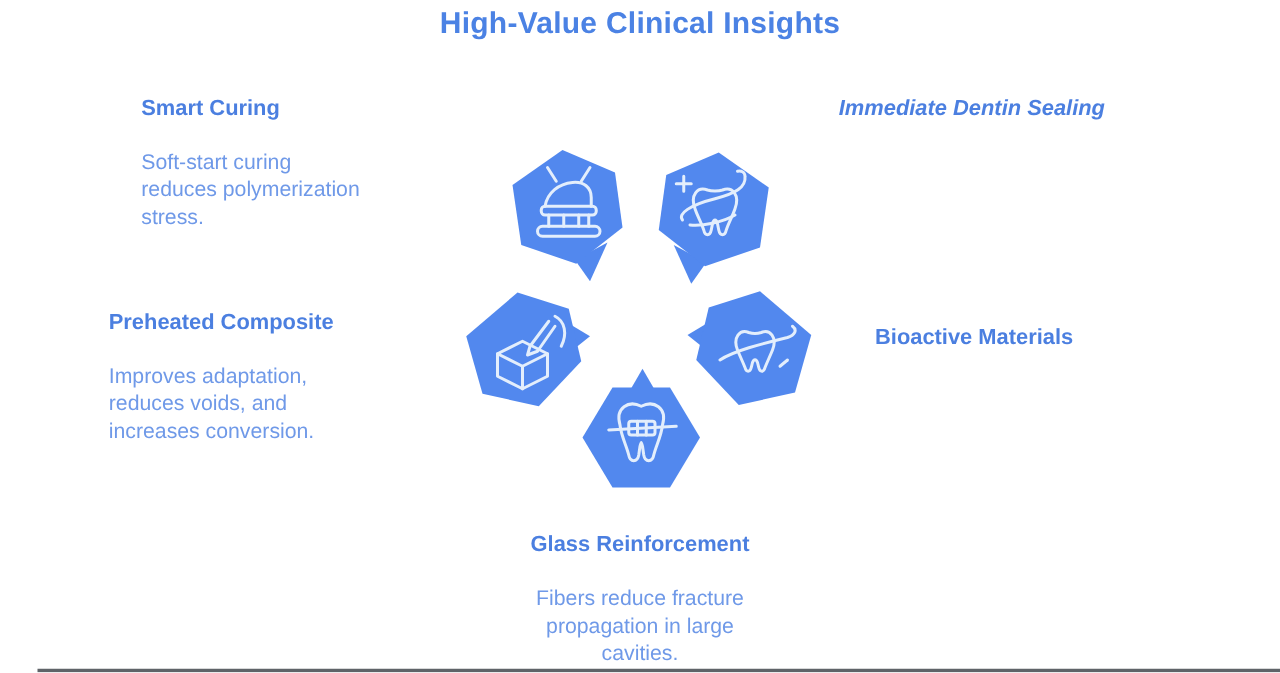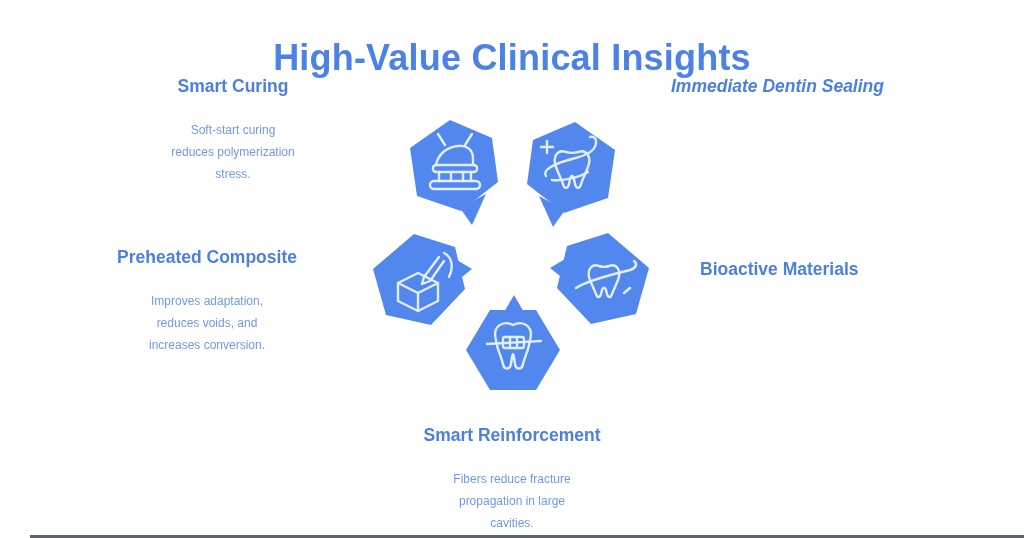--- a/index.html
+++ b/index.html
@@ -1,24 +1,24 @@
 <!DOCTYPE html>
 <html><head>
 <meta charset="utf-8">
 <style>
   html,body{margin:0;padding:0;background:#fff;}
   .canvas{position:relative;width:1024px;height:538px;background:#ffffff;overflow:hidden;
           font-family:"Liberation Sans",sans-serif;}
   .page-title{position:absolute;top:5px;left:0;width:100%;text-align:center;
-              font-size:36px;font-weight:700;color:#4b82e4;letter-spacing:.2px;margin-top:32px;}
+              font-size:24px;font-weight:700;color:#4b82e4;letter-spacing:.2px;}
   .block{position:absolute;}
   .insight-label{font-size:17.5px;font-weight:700;color:#4b7fe0;margin:0;line-height:20px;}
-  .insight-desc{font-size:12px;font-weight:400;color:#6f99e8;margin:23px 0 0;
+  .insight-desc{font-size:17px;font-weight:400;color:#6f99e8;margin:23px 0 0;
                 line-height:22px;white-space:pre-line;}
-  .align-r{text-align:center;}
+  .align-r{text-align:left;}
   .align-c{text-align:center;}
   .hex{position:absolute;width:124px;height:128px;}
   .hex svg{display:block;width:124px;height:128px;overflow:visible;}
   .hex polygon{fill:#5288ee;stroke:none;}
   .hex .icon-stroke{fill:none;stroke:#e3eefc;stroke-width:2.4;
                     stroke-linecap:round;stroke-linejoin:round;}
   .bottom-bar{position:absolute;left:30px;right:0;bottom:0;height:3px;background:#5f6368;}
 </style>
 </head>
 <body>
@@ -43,21 +43,21 @@
     <p class="insight-desc">Improves adaptation,
 reduces voids, and
 increases conversion.</p>
   </div>
 
   <div class="block" style="top:259px;left:700px;width:230px;">
     <h3 class="insight-label">Bioactive Materials</h3>
   </div>
 
   <div class="block align-c" style="top:425px;left:387px;width:250px;">
-    <h3 class="insight-label">Smart Reinforcement</h3>
+    <h3 class="insight-label">Glass Reinforcement</h3>
     <p class="insight-desc">Fibers reduce fracture
 propagation in large
 cavities.</p>
   </div>
 
   <div class="hex" style="left:393px;top:104px;">
     <svg viewBox="-12 -14 124 128">
       <polygon points="55,90 67,107 81,76"></polygon>
       <polygon points="45,2 87,20 93,64 56,93 12,78 5,30"></polygon>
       <g class="icon-stroke">

